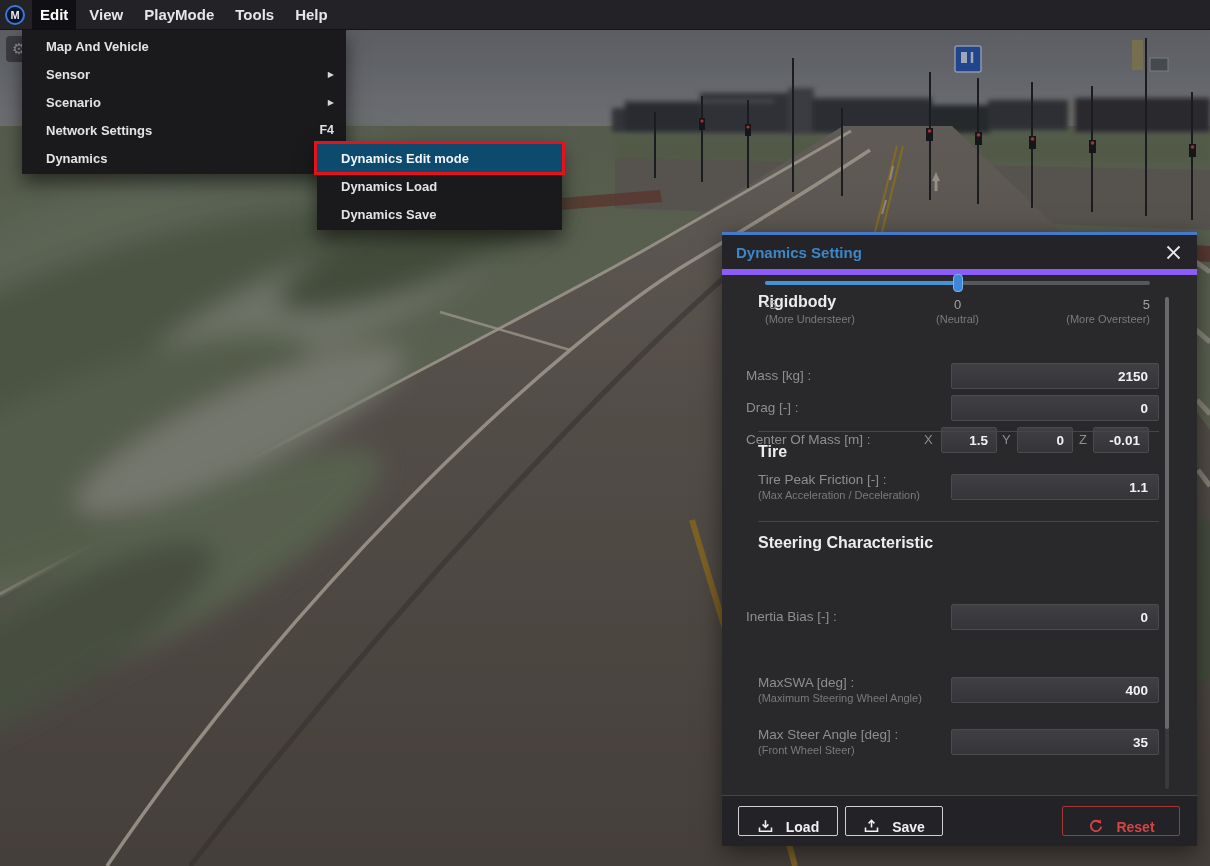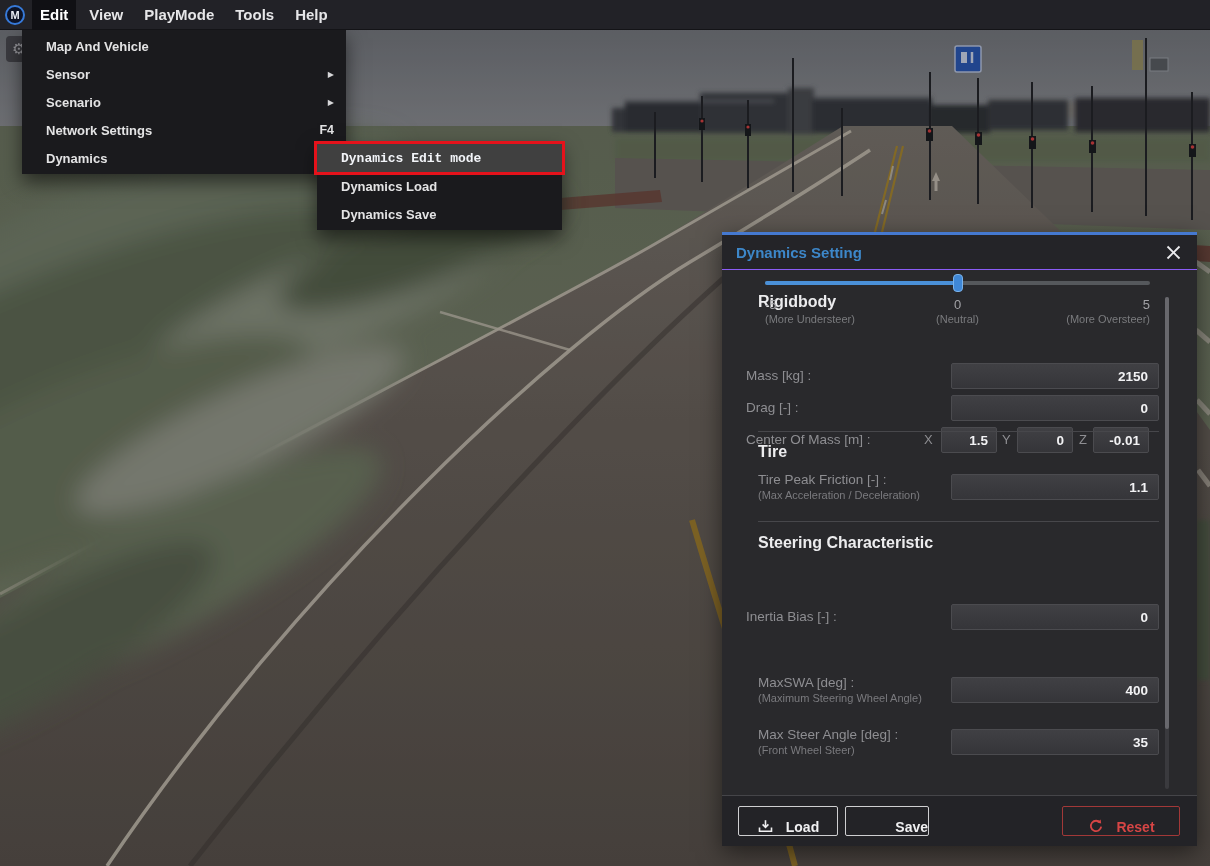--- a/index.html
+++ b/index.html
@@ -40,31 +40,31 @@
   }
   #edit-menu{left:22px;top:30px;width:324px;}
   #dyn-menu{left:317px;top:142px;width:245px;}
   .menu-item{
     height:28px;display:flex;align-items:center;
     padding:0 12px 0 24px;font-size:13px;font-weight:600;color:#e3e3e4;position:relative;
   }
   .menu-item .lab{flex:1;}
   .menu-item .shortcut{font-size:12.5px;color:#e3e3e4;margin-left:18px;}
   .menu-item .arrow{font-size:8px;color:#d6d6d8;margin-left:10px;}
-  .menu-item.hl{background:#404040;color:#f2f4f8;font-family:Liberation Mono, monospace;}
+  .menu-item.hl{background:#0c4a6e;color:#f2f4f8;}
   .menu-item.annot{outline:3px solid #e5121b;outline-offset:0px;z-index:2;}
   
   .dialog{
     position:absolute;left:722px;top:232px;width:475px;height:614px;z-index:15;
     background:#29292c;border-top:3px solid #4579d0;box-sizing:border-box;
     box-shadow:0 6px 22px rgba(0,0,0,.5);
   }
   .dlg-header{
     height:34px;display:flex;align-items:center;padding:0 12px 0 14px;
-    background:#242428;border-bottom:1px solid #8b5cf6;
+    background:#242428;border-bottom:6px solid #8b5cf6;
   }
   .dlg-title{flex:1;color:#3d87c9;font-size:15px;font-weight:700;}
   .closebtn{width:24px;height:24px;display:flex;align-items:center;justify-content:center;cursor:default;}
   .dlg-body{position:absolute;left:0;top:38px;width:475px;height:525px;overflow:hidden;}
   .content{position:relative;width:475px;height:525px;}
   .sect{position:absolute;left:36px;color:#ececee;font-size:16px;font-weight:700;}
   .row{position:absolute;left:24px;right:38px;height:26px;margin-top:41px;}
   .row .lbl{display:block;line-height:26px;font-size:13.5px;color:#8e8e92;}
   .row2{position:absolute;left:36px;right:38px;height:34px;}
   .row2 .lbl{display:block;line-height:16px;font-size:13.5px;color:#8e8e92;}
@@ -105,21 +105,21 @@
   .dlg-footer{
     position:absolute;left:0;bottom:0;width:475px;height:51px;background:#232327;
     border-top:1px solid #454549;box-sizing:border-box;
   }
   .btn{
     position:absolute;top:10px;height:30px;display:flex;align-items:flex-end;justify-content:center;gap:12px;
     border:1px solid #cfcfd1;border-radius:2px;background:transparent;color:#f0f0f2;
     font-size:14px;font-weight:600;box-sizing:border-box;cursor:default;
   }
   .btn.load{left:16px;width:100px;}
-  .btn.save{left:123px;width:84px;flex-direction:column;}
+  .btn.save{left:123px;width:98px;}
   .btn.reset{right:17px;width:118px;border-color:#a23838;color:#d64545;}
 </style>
 </head>
 <body>
 
 <svg id="scene" viewBox="0 0 1210 866" xmlns="http://www.w3.org/2000/svg">
   <defs>
     <linearGradient id="sky" x1="0" y1="0" x2="0" y2="1">
       <stop offset="0" stop-color="#74777c"></stop>
         <stop offset="1" stop-color="#8f9195"></stop>

